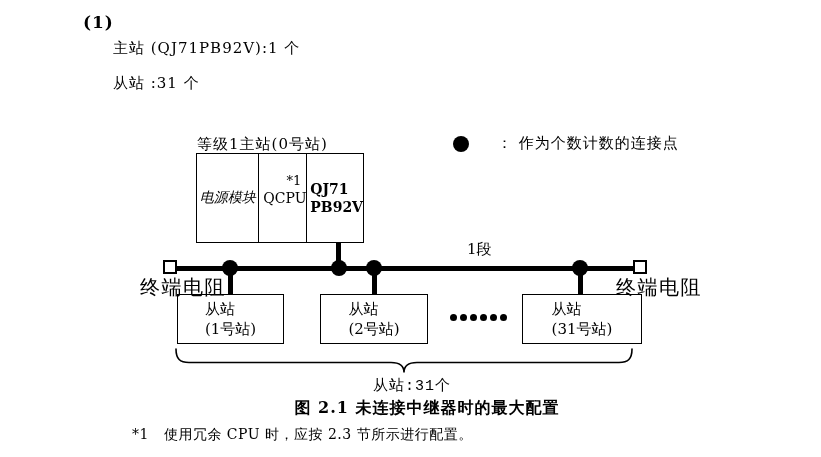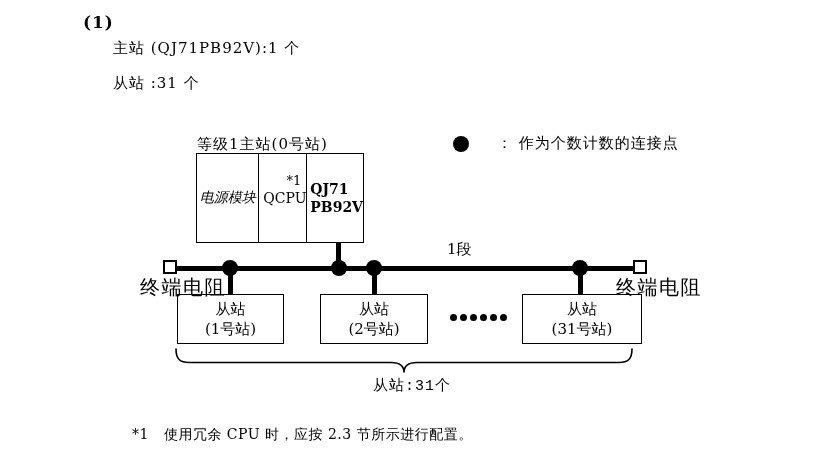--- a/index.html
+++ b/index.html
@@ -25,34 +25,34 @@
   .cpu-note{position:absolute;top:19px;right:5px;font-size:13px;}
   .mcell.pb92v{flex:1;padding-left:3px;white-space:pre-line;line-height:1.3;font-weight:bold;}
   
   .bus{left:177px;top:266px;width:456px;height:5px;background:#000;}
   .term-sq{width:10px;height:10px;border:2px solid #000;background:#fff;}
   .term-sq.l{left:163px;top:260px;}
   .term-sq.r{left:633px;top:260px;}
   .term-label{font-size:20px;letter-spacing:1.5px;}
   .term-label.l{left:140px;top:274px;}
   .term-label.r{left:616px;top:274px;}
-  .seg-label{left:447px;top:240px;font-size:15px;}
+  .seg-label{left:467px;top:240px;font-size:15px;}
   .vline{width:5px;background:#000;}
   .drop-master{left:336px;top:242px;height:24px;}
   .drop-s1{left:228px;top:269px;height:25px;}
   .drop-s2{left:372px;top:269px;height:25px;}
   .drop-s31{left:578px;top:269px;height:25px;}
   .cdot{width:16px;height:16px;border-radius:50%;background:#000;top:260px;}
   .cdot.d1{left:222px;}
   .cdot.d2{left:331px;}
   .cdot.d3{left:366px;}
   .cdot.d4{left:572px;}
   
   .slave-box{top:294px;height:50px;border:1.5px solid #000;box-sizing:border-box;
-    display:flex;align-items:center;justify-content:center;text-align:center;
+    display:flex;align-items:center;justify-content:center;text-align:left;
     font-size:15px;line-height:1.35;white-space:pre-line;}
   .sb1{left:177px;width:107px;}
   .sb2{left:320px;width:108px;}
   .sb31{left:522px;width:120px;}
   .ellipsis{left:450px;top:314px;display:flex;gap:3px;align-items:center;}
   .ellipsis span{width:7px;height:7px;border-radius:50%;background:#000;}
   
   .brace{left:175px;top:348px;}
   .brace-label{left:373px;top:376px;font-size:15px;letter-spacing:1px;font-family:Liberation Mono, monospace;}
   .caption{left:277px;top:398px;width:300px;text-align:center;font-size:16px;font-weight:bold;letter-spacing:1px;}
@@ -116,18 +116,19 @@
       <span></span>
       <span></span>
       <span></span>
   </div>
 
   <svg class="abs brace" width="458" height="27" viewBox="0 0 458 27">
     <path d="M1,1 C1,11 5,14.5 14,14.5 L216,14.5 C224,14.5 229,17.5 229,24.5 C229,17.5 234,14.5 242,14.5 L444,14.5 C453,14.5 457,11 457,1" fill="none" stroke="#000" stroke-width="1.6" stroke-linecap="round"></path>
   </svg>
   <div class="abs brace-label">从站:31个</div>
 
+  <div class="abs caption">图 2.1 未连接中继器时的最大配置</div>
   <div class="abs footnote">
     <span>*1</span>
     <span>使用冗余 CPU 时，应按 2.3 节所示进行配置。</span>
   </div>
 
 </div>
 
 </body></html>

